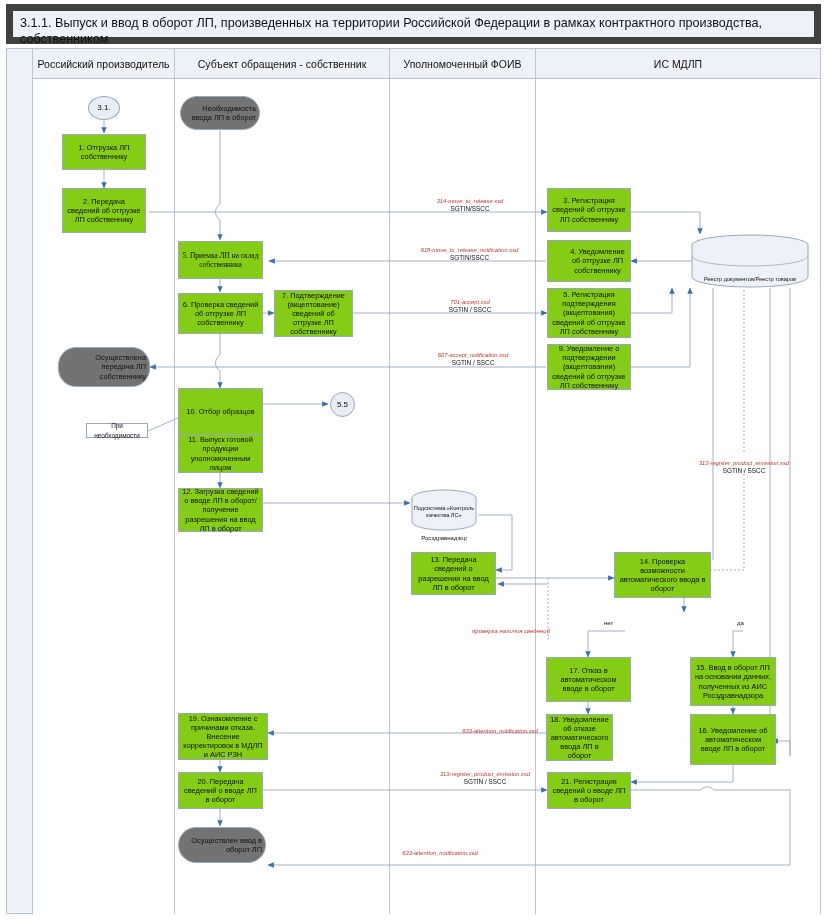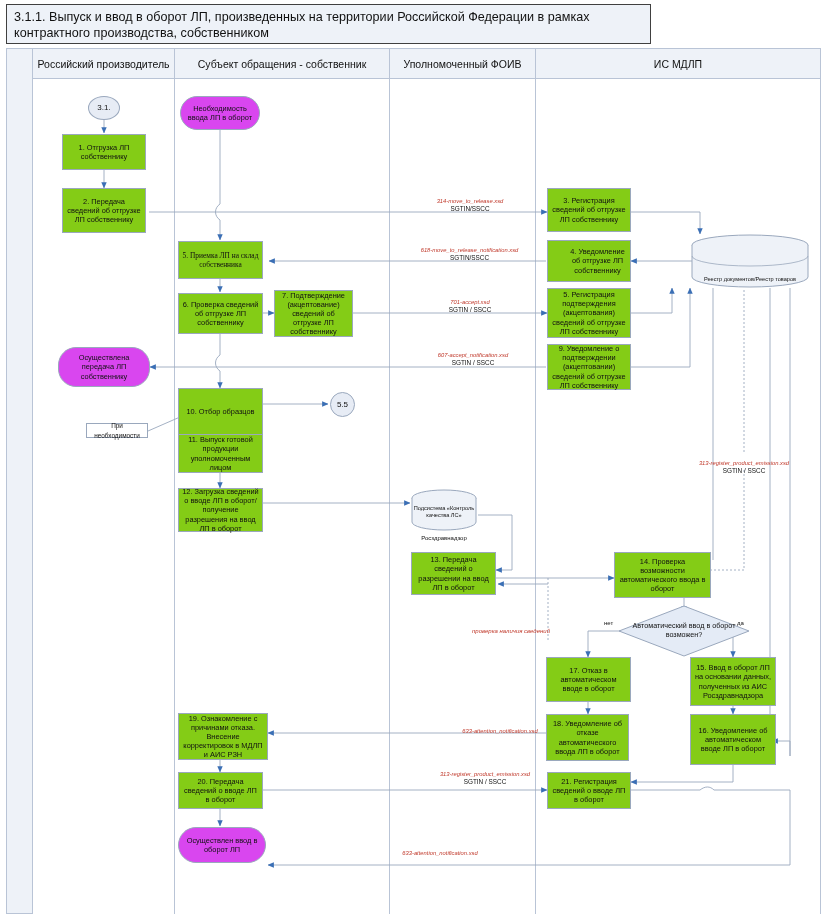--- a/index.html
+++ b/index.html
@@ -6,22 +6,22 @@
   body{
     width:827px;height:920px;
     font-family:"Liberation Sans","DejaVu Sans",sans-serif;
     color:#1a1a1a;
     overflow:hidden;
   }
   #root{position:relative;width:827px;height:920px;}
 
   
   .title-bar{
-    position:absolute;left:6px;top:4px;width:645px;height:40px;
-    background:#eef2f8;border:1px solid #404040;
+    position:absolute;left:6px;top:4px;width:815px;height:40px;
+    background:#eef2f8;border:7px solid #404040;
     box-sizing:border-box;
     padding:4px 7px 0 7px;
     font-size:12.6px;line-height:16px;color:#111;
   }
 
   
   .lane-frame{
     position:absolute;left:6px;top:48px;width:815px;height:866px;
     border:1px solid #b9c4d6;box-sizing:border-box;background:#fff;
   }
@@ -43,21 +43,21 @@
   .lane-col.last,.lane-head.last{border-right:none;}
 
   
   .node{
     position:absolute;box-sizing:border-box;
     background:#84cc16;border:1px solid #9aa8bd;
     display:flex;align-items:center;justify-content:center;text-align:center;
     font-size:7.4px;line-height:9.2px;color:#111;padding:1px 3px;
   }
   .node.term{
-    border-radius:18px;background:#d946ef;border-color:#9aa8bd;
+    border-radius:18px;background:#737373;border-color:#9aa8bd;text-align:right;
   }
   .node.circ{
     border-radius:50%;background:#e7ecf5;border-color:#9aa8bd;
     font-size:8px;
   }
   .node.diamond{
     background:transparent;border:none;
   }
   .diamond-shape{
     position:absolute;inset:0;
@@ -222,35 +222,29 @@
   <div class="node" style="left:178px;top:388px;width:85px;height:47px;">10. Отбор образцов</div>
   <div class="node circ" style="left:330px;top:392px;width:25px;height:25px;">5.5</div>
   <div class="node" style="left:178px;top:434px;width:85px;height:39px;">11. Выпуск готовой продукции уполномоченным лицом</div>
   <div class="node" style="left:178px;top:488px;width:85px;height:44px;">12. Загрузка сведений о вводе ЛП в оборот/ получение разрешения на ввод ЛП в оборот</div>
   <div class="node" style="left:178px;top:713px;width:90px;height:47px;">19. Ознакомление с причинами отказа. Внесение корректировок в МДЛП и АИС РЗН</div>
   <div class="node" style="left:178px;top:772px;width:85px;height:37px;">20. Передача сведений о вводе ЛП в оборот</div>
   <div class="node term" style="left:178px;top:827px;width:88px;height:36px;">Осуществлен ввод в оборот ЛП</div>
 
   <div class="node" style="left:411px;top:552px;width:85px;height:43px;">13. Передача сведений о разрешении на ввод ЛП в оборот</div>
   <div class="node" style="left:546px;top:657px;width:85px;height:45px;">17. Отказ в автоматическом вводе в оборот</div>
-  <div class="node" style="left:546px;top:714px;width:83px;height:47px;">18. Уведомление об отказе автоматического ввода ЛП в оборот</div>
+  <div class="node" style="left:546px;top:714px;width:67px;height:47px;">18. Уведомление об отказе автоматического ввода ЛП в оборот</div>
   <div class="node" style="left:547px;top:772px;width:84px;height:37px;">21. Регистрация сведений о вводе ЛП в оборот</div>
 
   <div class="node" style="left:547px;top:188px;width:84px;height:44px;">3. Регистрация сведений об отгрузке ЛП собственнику</div>
   <div class="node" style="left:547px;top:240px;width:84px;height:42px;padding-left:20px;">4. Уведомление об отгрузке ЛП собственнику</div>
   <div class="node" style="left:547px;top:288px;width:84px;height:50px;">5. Регистрация подтверждения (акцептования) сведений об отгрузке ЛП собственнику</div>
   <div class="node" style="left:547px;top:344px;width:84px;height:46px;">9. Уведомление о подтверждении (акцептовании) сведений об отгрузке ЛП собственнику</div>
   <div class="node" style="left:614px;top:552px;width:97px;height:46px;">14. Проверка возможности автоматического ввода в оборот</div>
 
-  <div class="node diamond" style="left:618px;top:605px;width:132px;height:52px;">
-    <svg class="diamond-shape" viewBox="0 0 132 52" preserveAspectRatio="none">
-      <polygon points="66,1 131,26 66,51 1,26" fill="#e4ebf6" stroke="#9aa8bd" stroke-width="1"></polygon>
-    </svg>
-    <div class="diamond-txt">Автоматический ввод в оборот возможен?</div>
-  </div>
 
   <div class="node" style="left:690px;top:657px;width:86px;height:49px;">15. Ввод в оборот ЛП на основании данных, полученных из АИС Росздравнадзора</div>
   <div class="node" style="left:690px;top:714px;width:86px;height:51px;">16. Уведомление об автоматическом вводе ЛП в оборот</div>
 
   <div class="db" style="left:690px;top:234px;width:120px;height:54px;">
     <svg width="120" height="54" viewBox="0 0 120 54">
       <ellipse cx="60" cy="11" rx="58" ry="10" fill="#eef2f8" stroke="#9aa8bd" stroke-width="1"></ellipse>
       <path d="M2,11 L2,43 A58,10 0 0 0 118,43 L118,11" fill="#eef2f8" stroke="#9aa8bd" stroke-width="1"></path>
       <path d="M2,22 A58,10 0 0 0 118,22" fill="none" stroke="#9aa8bd" stroke-width="0.8"></path>
     </svg>

